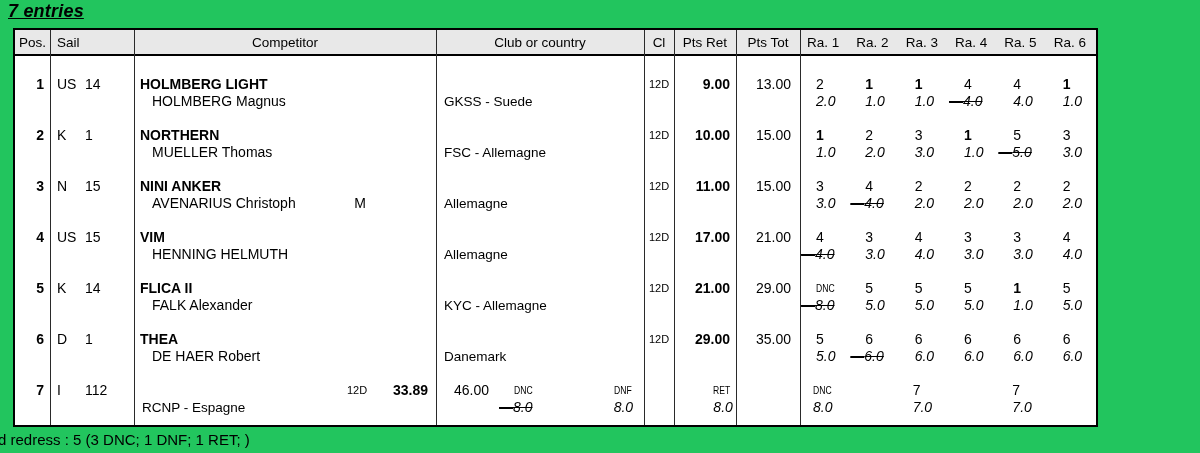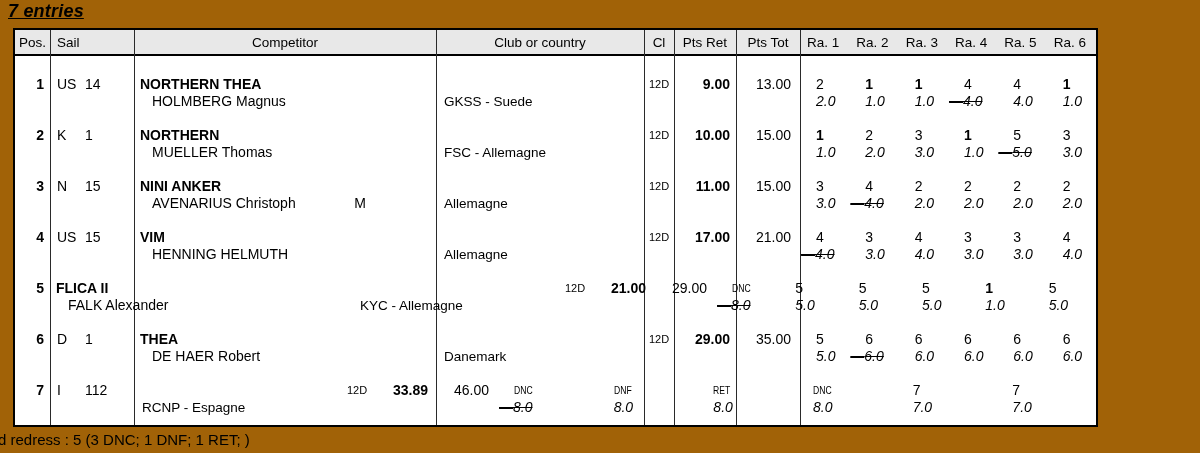--- a/index.html
+++ b/index.html
@@ -1,17 +1,17 @@
 <!DOCTYPE html>
 <html><head>
 <meta charset="utf-8">
 <style>
   html,body{margin:0;padding:0;background:#fff;}
   body{width:1200px;height:453px;font-family:"Liberation Sans",sans-serif;color:#000;overflow:hidden;}
-  .page{position:relative;width:1200px;height:453px;background:#a16207;}
+  .page{position:relative;width:1200px;height:453px;background:#22c55e;}
 
   .title{position:absolute;left:8px;top:1px;font-size:18px;font-weight:bold;font-style:italic;text-decoration:underline;letter-spacing:.2px;}
 
   .table{position:absolute;left:13px;top:28px;width:1085px;border:2px solid #000;box-sizing:border-box;background:#fff;}
 
   
   .vline{position:absolute;top:0;bottom:0;width:1px;background:#2a2a2a;}
 
   
   .c-pos{width:35px;box-sizing:border-box;}
@@ -87,21 +87,21 @@
         </div>
     </div>
 
     <div class="tbody" id="tbody">
   <div class="row">
     <div class="c-pos b-pos">1</div>
     <div class="c-sail b-sail">
       <span class="sail-letter">US</span><span>14</span>
     </div>
     <div class="c-comp b-comp">
-      <div class="boat">NORTHERN THEA</div>
+      <div class="boat">HOLMBERG LIGHT</div>
       <div class="skipper-row">
         <span>HOLMBERG Magnus</span>
 
       </div>
     </div>
     <div class="c-club b-club">GKSS - Suede</div>
     <div class="c-cl b-cl">12D</div>
     <div class="c-ret b-ret">9.00</div>
     <div class="c-tot b-tot">13.00</div>
     <div class="c-races">
@@ -259,20 +259,23 @@
             </div>
             <div class="race">
               <div class="place">4</div>
               <div class="pts">4.0</div>
             </div>
           </div>
   </div>
 
   <div class="row">
     <div class="c-pos b-pos">5</div>
+    <div class="c-sail b-sail">
+      <span class="sail-letter">K</span><span>14</span>
+    </div>
     <div class="c-comp b-comp">
       <div class="boat">FLICA II</div>
       <div class="skipper-row">
         <span>FALK Alexander</span>
 
       </div>
     </div>
     <div class="c-club b-club">KYC - Allemagne</div>
     <div class="c-cl b-cl">12D</div>
     <div class="c-ret b-ret">21.00</div>

